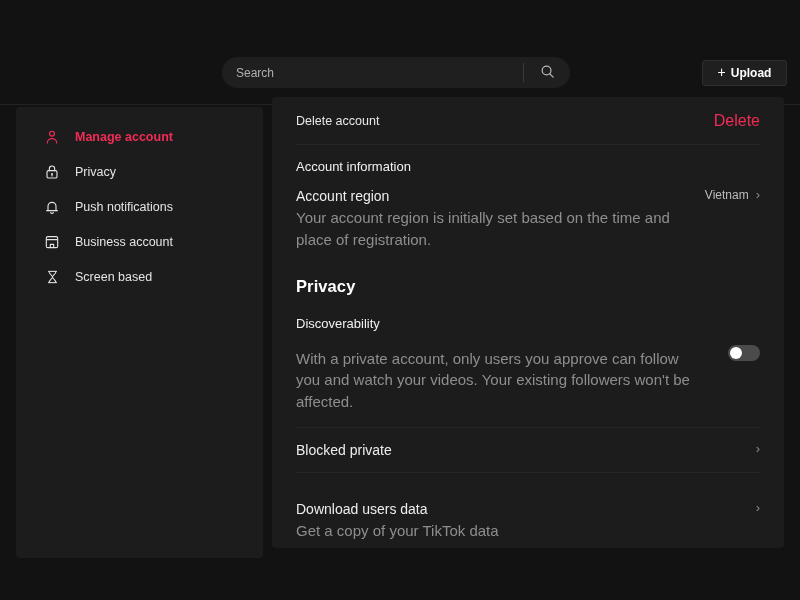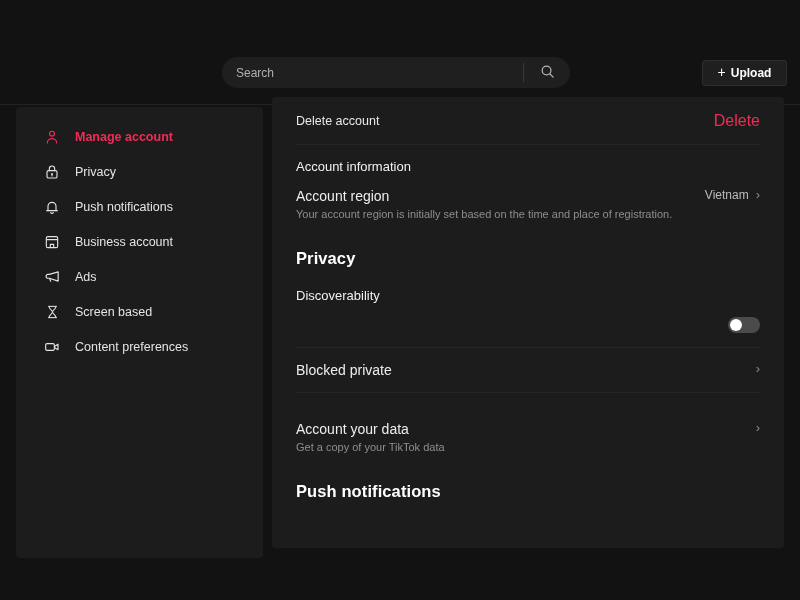--- a/index.html
+++ b/index.html
@@ -106,21 +106,21 @@
   .sec-title {
     color: #ffffff; font-size: 16.5px; font-weight: bold;
     padding: 0 24px; letter-spacing: .1px;
   }
   .sub-title {
     color: #f1f1f1; font-size: 13px; font-weight: normal;
     padding: 0 24px;
   }
   .item-title { color: #ededed; font-size: 14px; }
   .item-desc {
-    color: #8e8e8e; font-size: 11px; line-height: 1.45;
+    color: #8e8e8e; font-size: 15px; line-height: 1.45;
     margin-top: 3px; max-width: 396px;
   }
   .value-txt { color: #bcbcbc; font-size: 12px; }
   .chev {
     color: #8a8a8a; font-size: 13px; line-height: 1;
     display: inline-block;
   }
   .right-group { display: flex; align-items: flex-start; gap: 7px; white-space: nowrap; }
 
   .toggle {
@@ -205,51 +205,33 @@
     <span class="nav-icon">
       <svg width="16" height="16" viewBox="0 0 24 24" fill="none" stroke="#e4e4e4" stroke-width="1.7" stroke-linejoin="round">
         <rect x="3.5" y="4" width="17" height="16.5" rx="2.2"></rect>
         <line x1="3.5" y1="8.5" x2="20.5" y2="8.5"></line>
         <path d="M9.5 20.5v-5h5v5"></path>
       </svg>
     </span>
     <span class="nav-label">Business account</span>
   </div>
 
-  <div class="nav-item">
-    <span class="nav-icon">
-      <svg width="17" height="17" viewBox="0 0 24 24" fill="none" stroke="#e4e4e4" stroke-width="1.7" stroke-linejoin="round">
-        <path d="M20 5.5v13L7.5 14.5h-2A2.5 2.5 0 0 1 3 12v-0.5A2.5 2.5 0 0 1 5.5 9h2L20 5.5z"></path>
-        <path d="M8 14.8l1.6 4.4"></path>
-      </svg>
-    </span>
-    <span class="nav-label">Ads</span>
-  </div>
 
   <div class="nav-item">
     <span class="nav-icon">
       <svg width="15" height="16" viewBox="0 0 24 24" fill="none" stroke="#e4e4e4" stroke-width="1.7" stroke-linejoin="round">
         <line x1="5" y1="3" x2="19" y2="3"></line>
         <line x1="5" y1="21" x2="19" y2="21"></line>
         <path d="M6.5 3c0 4.5 5.5 6.2 5.5 9s-5.5 4.5-5.5 9"></path>
         <path d="M17.5 3c0 4.5-5.5 6.2-5.5 9s5.5 4.5 5.5 9"></path>
       </svg>
     </span>
     <span class="nav-label">Screen based</span>
   </div>
 
-  <div class="nav-item">
-    <span class="nav-icon">
-      <svg width="18" height="16" viewBox="0 0 24 24" fill="none" stroke="#e4e4e4" stroke-width="1.7" stroke-linejoin="round">
-        <rect x="2.5" y="7" width="13" height="10" rx="2"></rect>
-        <path d="M16 11l5-3.2v8.4L16 13z"></path>
-      </svg>
-    </span>
-    <span class="nav-label">Content preferences</span>
-  </div>
 </div>
 
 <div class="content">
 
   <div class="row delete-row">
     <span class="t-body">Delete account</span>
     <span class="t-action">Delete</span>
   </div>
   <div class="divider"></div>
 
@@ -267,20 +249,21 @@
     </div>
   </div>
 
   <div class="sp-26"></div>
   <div class="sec-title">Privacy</div>
   <div class="sp-20"></div>
   <div class="sub-title">Discoverability</div>
   <div class="sp-14"></div>
   <div class="row">
     <div>
+      <div class="item-desc">With a private account, only users you approve can follow you and watch your videos. Your existing followers won't be affected.</div>
     </div>
     <div class="toggle">
       <div class="knob"></div>
     </div>
   </div>
 
   <div class="sp-14"></div>
   <div class="divider"></div>
   <div class="sp-14"></div>
 
@@ -289,21 +272,21 @@
     <span class="chev">›</span>
   </div>
 
   <div class="sp-14"></div>
   <div class="divider"></div>
   <div class="sp-14"></div>
 
   <div class="sp-14"></div>
   <div class="row">
     <div>
-      <div class="item-title">Account your data</div>
+      <div class="item-title">Download users data</div>
       <div class="item-desc">Get a copy of your TikTok data</div>
     </div>
     <span class="chev">›</span>
   </div>
 
   <div class="sp-26"></div>
   <div class="sec-title">Push notifications</div>
   <div class="sp-20"></div>
 
 </div>

